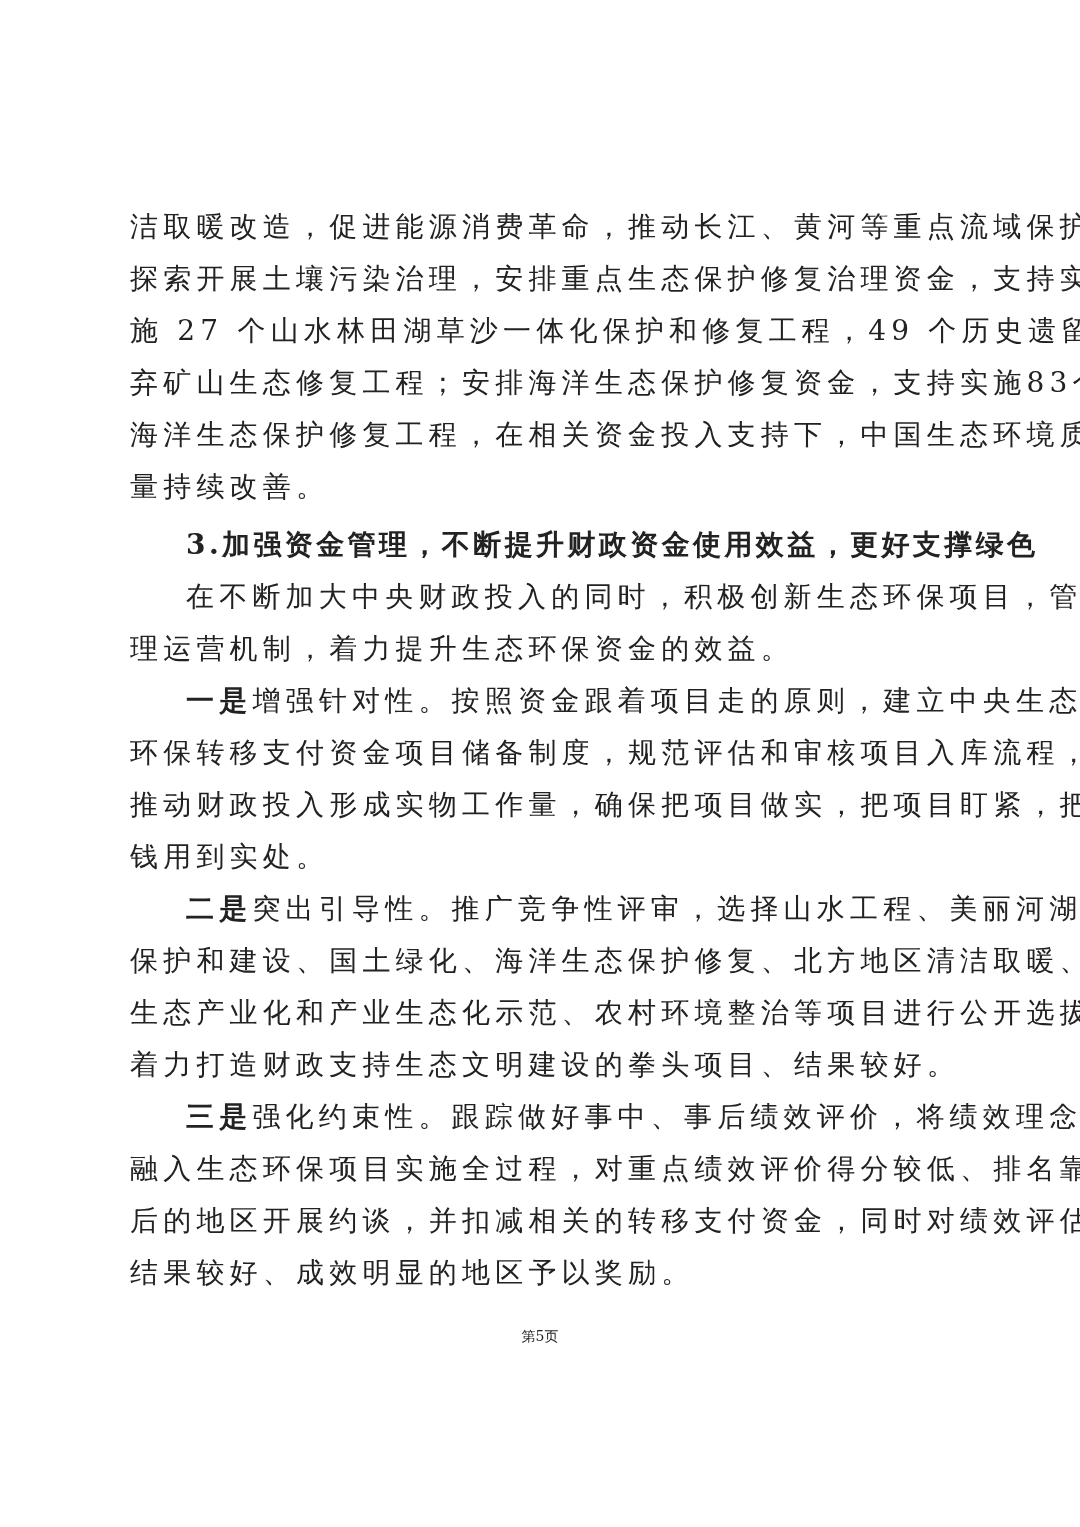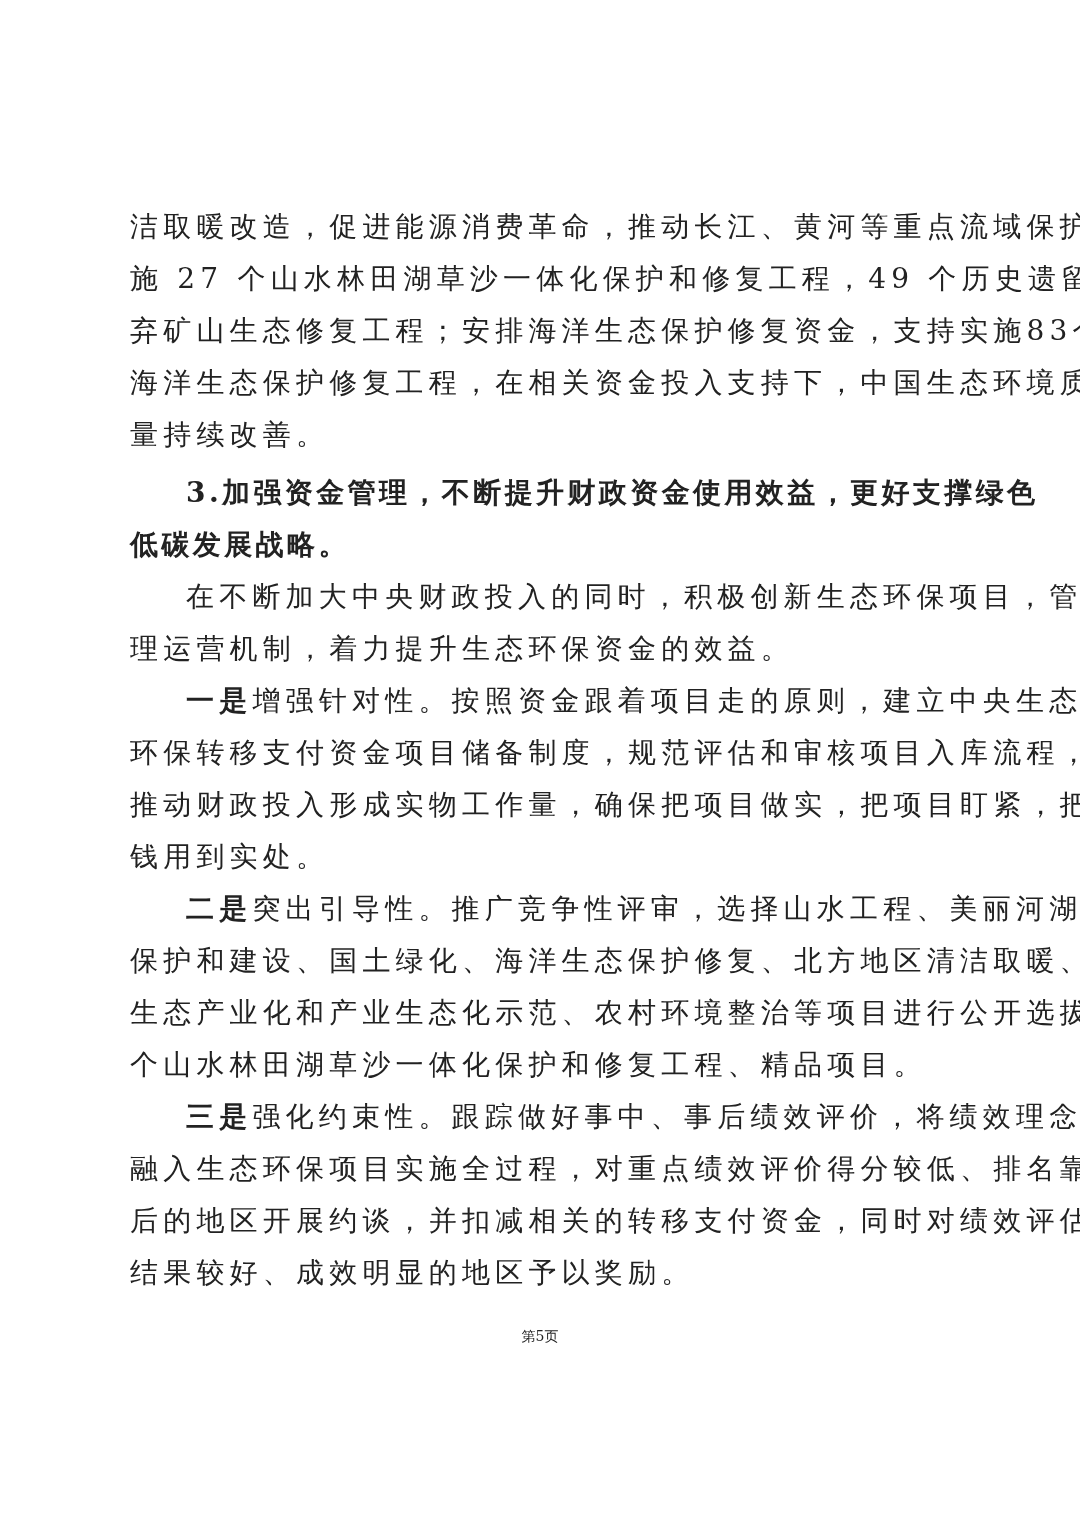--- a/index.html
+++ b/index.html
@@ -13,45 +13,45 @@
     .gap { height: 6px; }
     .pageno { position: absolute; left: 0; width: 1080px; top: 1322px; text-align: center;
               font-size: 14px; line-height: 28px; }
   </style>
 </head>
 <body>
 
 <div class="page">
   <div>
     <div class="line">洁取暖改造，促进能源消费革命，推动长江、黄河等重点流域保护，</div>
+    <div class="line">探索开展土壤污染治理，安排重点生态保护修复治理资金，支持实</div>
     <div class="line">施 27 个山水林田湖草沙一体化保护和修复工程，49 个历史遗留废</div>
     <div class="line">弃矿山生态修复工程；安排海洋生态保护修复资金，支持实施83个</div>
     <div class="line">海洋生态保护修复工程，在相关资金投入支持下，中国生态环境质</div>
     <div class="line">量持续改善。</div>
   </div>
   <div class="gap"></div>
   <div>
     <div class="line indent bold">3.加强资金管理，不断提升财政资金使用效益，更好支撑绿色</div>
-    <div class="line bold">低碳发展战略。</div>
   </div>
   <div>
     <div class="line indent">在不断加大中央财政投入的同时，积极创新生态环保项目，管</div>
     <div class="line">理运营机制，着力提升生态环保资金的效益。</div>
   </div>
   <div>
     <div class="line indent"><span class="lead">一是</span><span>增强针对性。按照资金跟着项目走的原则，建立中央生态</span></div>
     <div class="line">环保转移支付资金项目储备制度，规范评估和审核项目入库流程，</div>
     <div class="line">推动财政投入形成实物工作量，确保把项目做实，把项目盯紧，把</div>
     <div class="line">钱用到实处。</div>
   </div>
   <div>
     <div class="line indent"><span class="lead">二是</span><span>突出引导性。推广竞争性评审，选择山水工程、美丽河湖</span></div>
     <div class="line">保护和建设、国土绿化、海洋生态保护修复、北方地区清洁取暖、</div>
     <div class="line">生态产业化和产业生态化示范、农村环境整治等项目进行公开选拔，</div>
-    <div class="line">个山水林田湖草沙一体化保护和修复工程、精品项目。</div>
+    <div class="line">着力打造财政支持生态文明建设的拳头项目、结果较好。</div>
   </div>
   <div>
     <div class="line indent"><span class="lead">三是</span><span>强化约束性。跟踪做好事中、事后绩效评价，将绩效理念</span></div>
     <div class="line">融入生态环保项目实施全过程，对重点绩效评价得分较低、排名靠</div>
     <div class="line">后的地区开展约谈，并扣减相关的转移支付资金，同时对绩效评估</div>
     <div class="line">结果较好、成效明显的地区予以奖励。</div>
   </div>
 </div>
 
 <div class="pageno">第5页</div>

